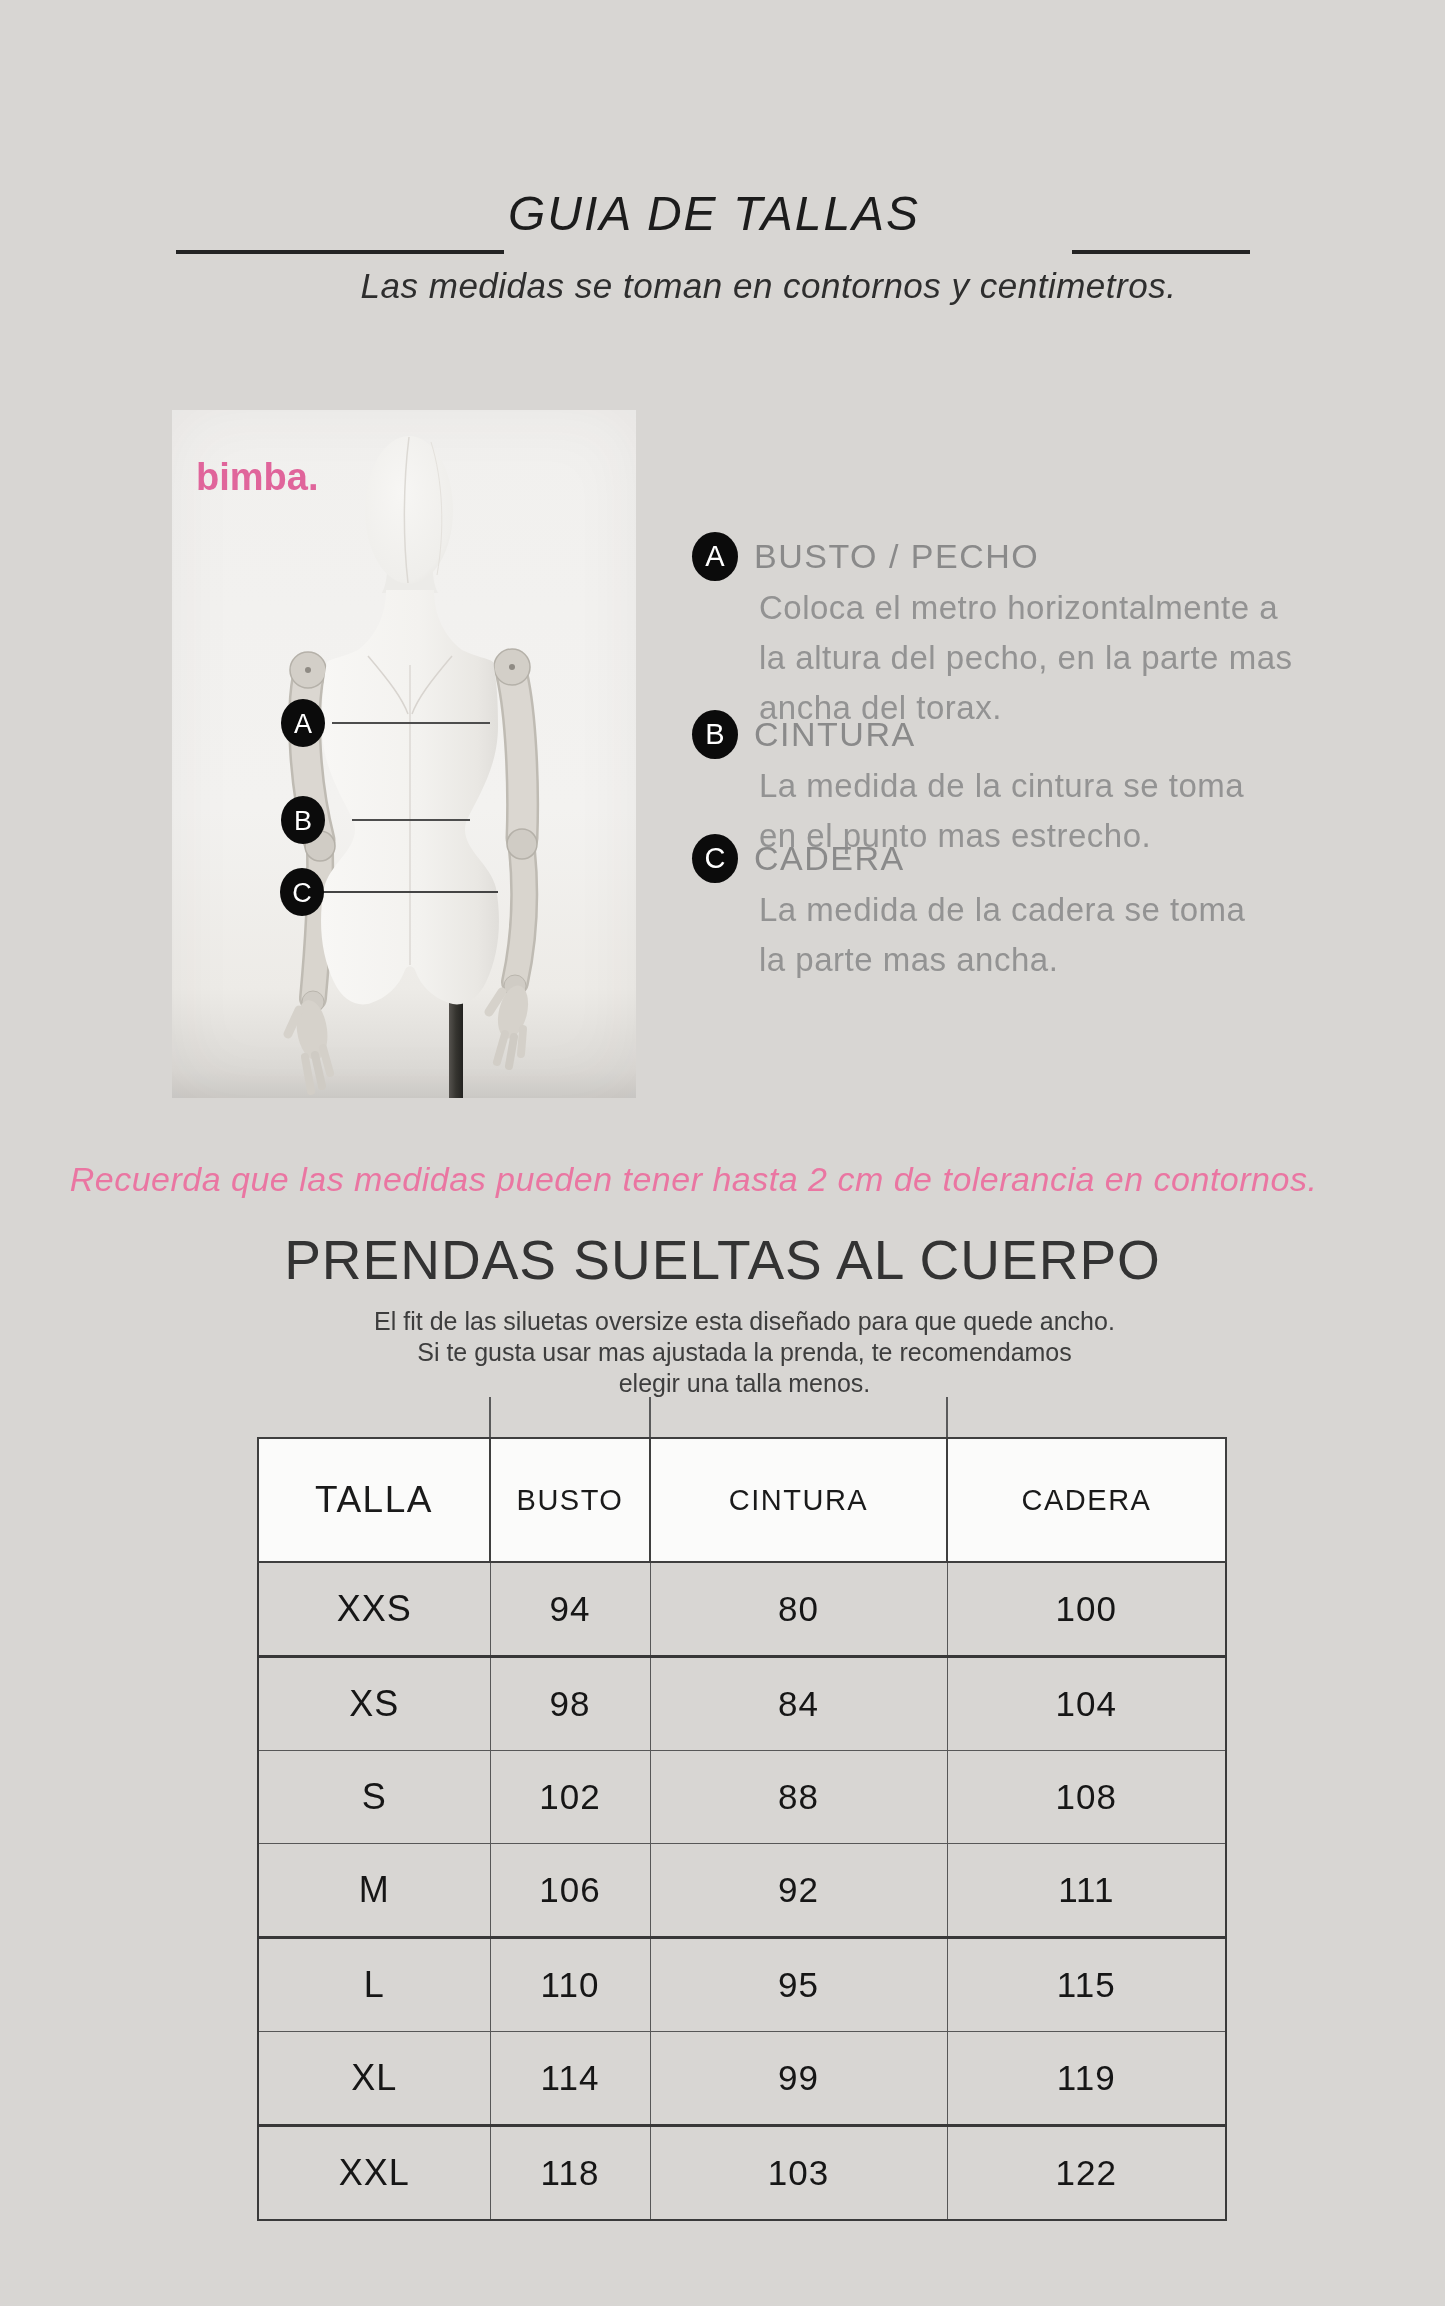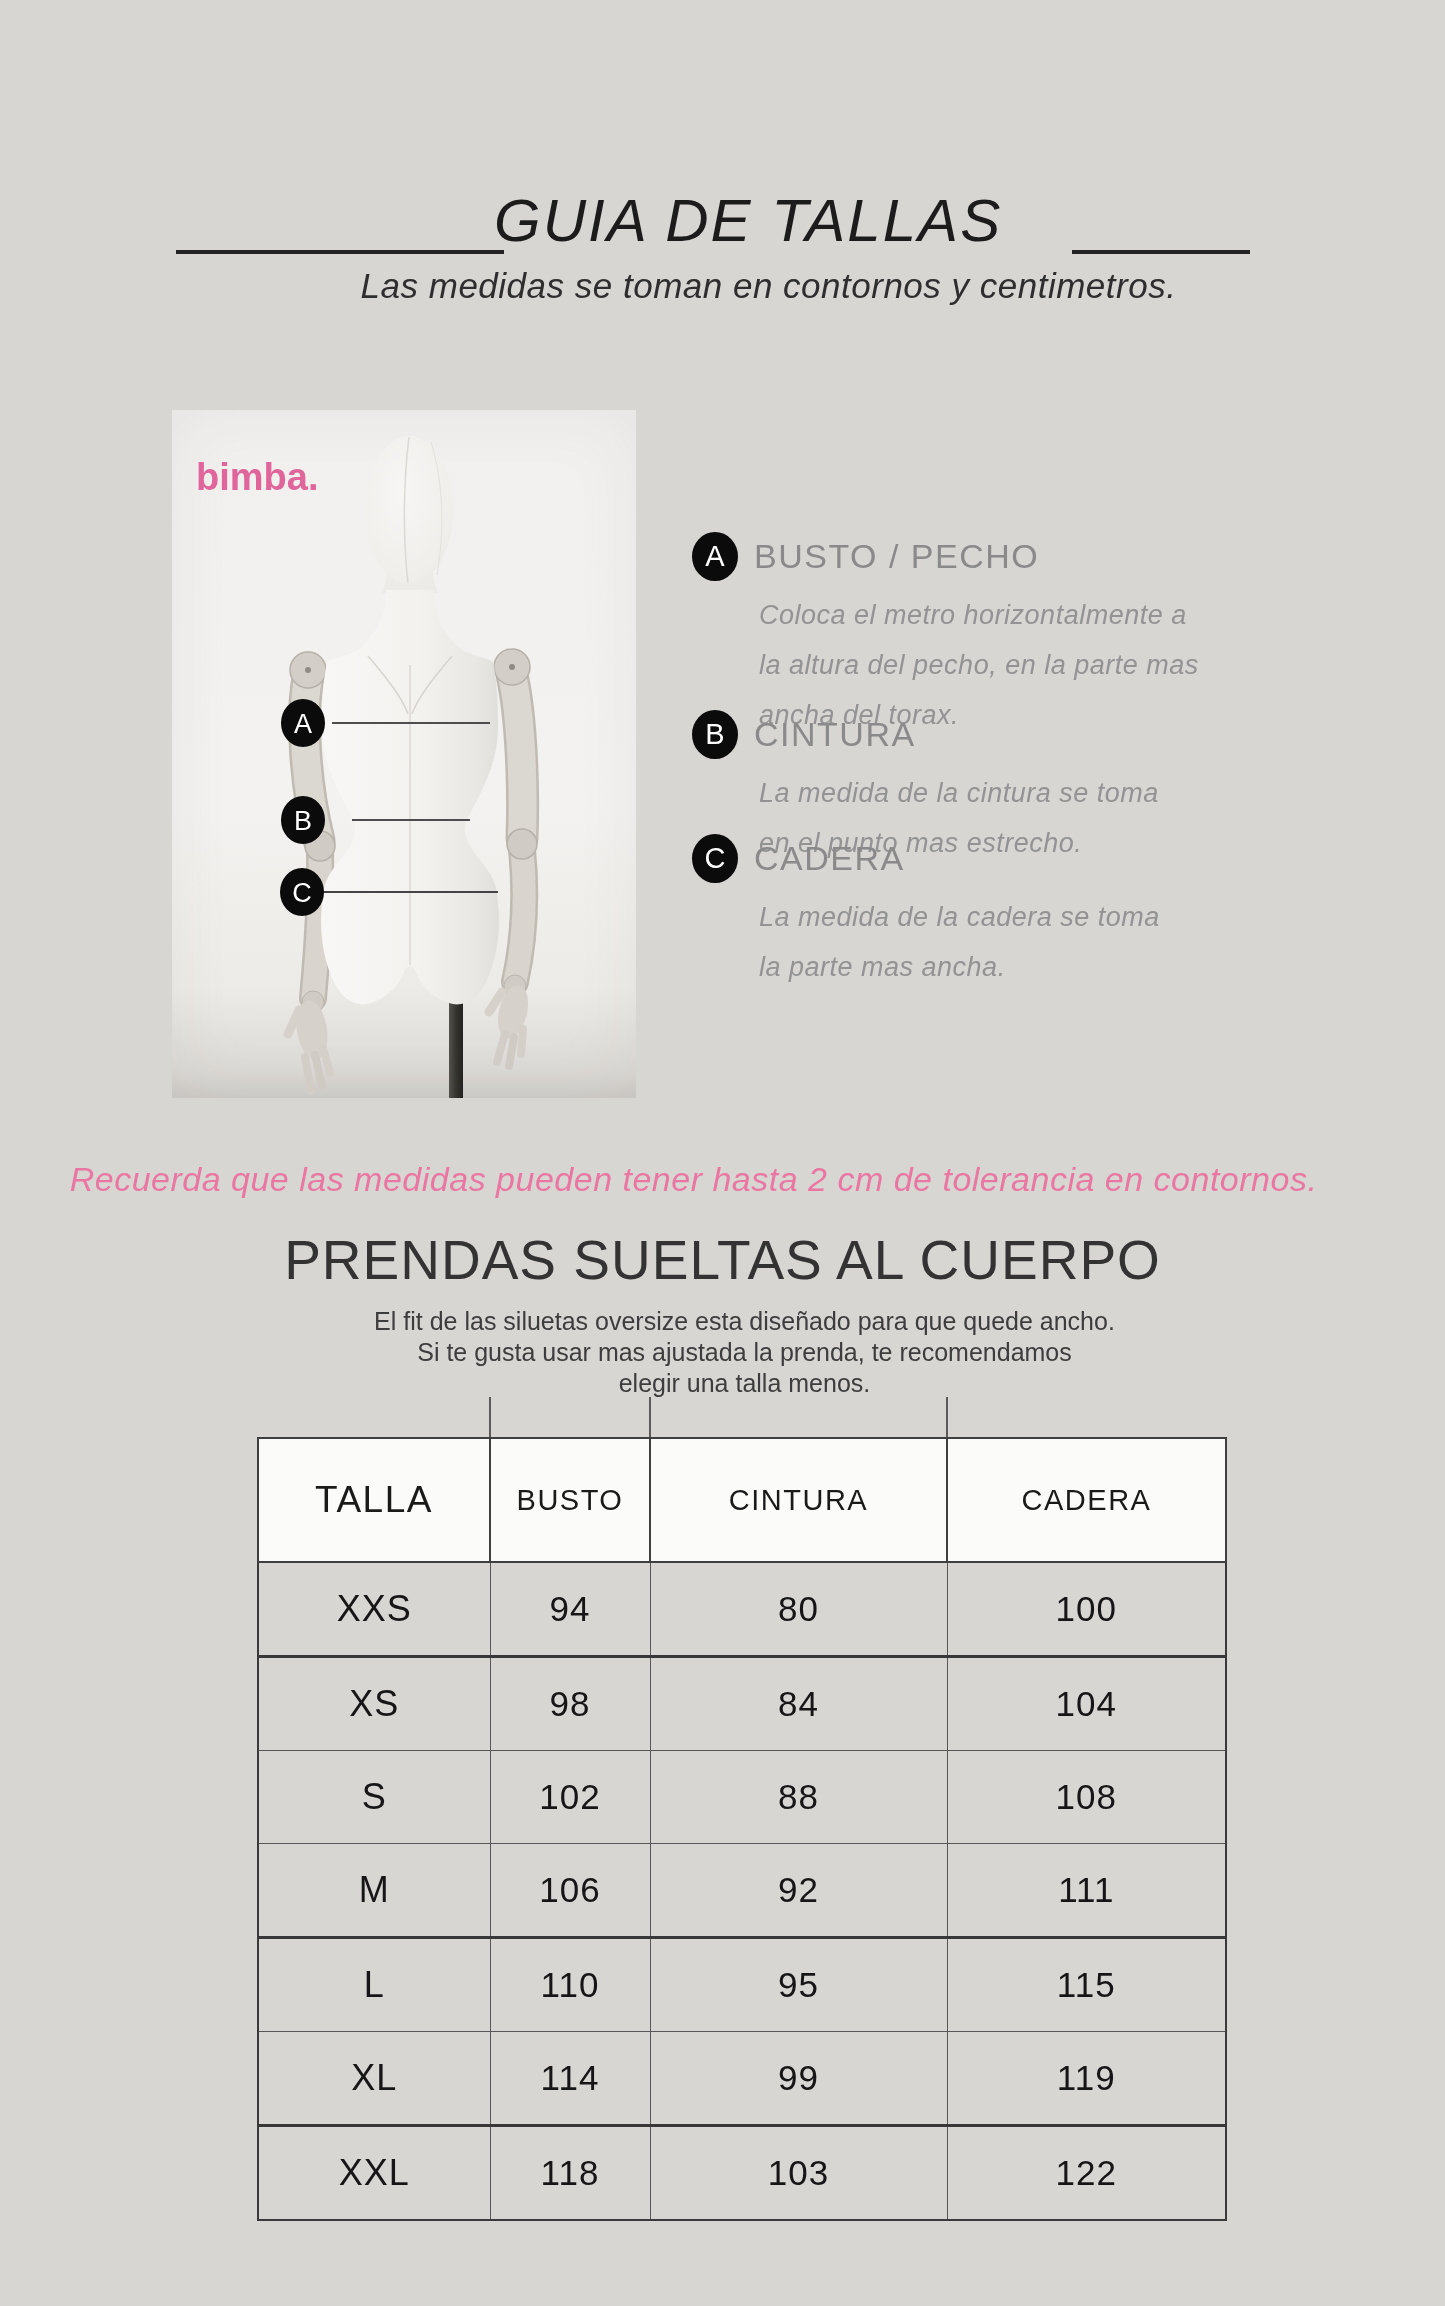--- a/index.html
+++ b/index.html
@@ -7,22 +7,22 @@
     position:relative;
     width:1445px; height:2306px;
     background:#d8d6d3;
     font-family:"Liberation Sans", sans-serif;
     color:#1f1f1f;
     overflow:hidden;
   }
 
   
   .page-title {
-    position:absolute; left:494px; top:186px;
-    font-size:60px; font-style:italic; font-weight:300;
+    position:absolute; left:508px; top:186px;
+    font-size:48px; font-style:italic; font-weight:300;
     letter-spacing:2px; color:#1c1c1c; white-space:nowrap;
   }
   .underline { position:absolute; height:4px; background:#242424; }
   .underline.left  { left:176px;  top:250px; width:328px; }
   .underline.right { left:1072px; top:250px; width:178px; }
   .page-subtitle {
     position:absolute; top:266px; left:0; width:1445px;
     text-align:center; font-size:35px; font-style:italic;
     color:#2e2e2e; letter-spacing:0.5px;padding-left:46px;
   }
@@ -45,22 +45,22 @@
   #sec-a { top:532px; } #sec-b { top:710px; } #sec-c { top:834px; }
   .section-head { display:flex; align-items:center; gap:16px; }
   .badge {
     width:46px; height:49px; border-radius:50%;
     background:#0b0b0b; color:#ffffff; flex:0 0 auto;
     display:flex; align-items:center; justify-content:center;
     font-size:29px; font-weight:300;
   }
   .section-title { font-size:34px; color:#8a8a8a; letter-spacing:1.5px; }
   .section-body {
-    margin:9px 0 0 67px;
-    font-size:27px; line-height:50px; color:#939393; letter-spacing:0.5px;font-style:italic;
+    margin:2px 0 0 67px;
+    font-size:33px; line-height:50px; color:#939393; letter-spacing:0.5px;
   }
 
   
   .notice {
     position:absolute; top:1160px; left:0; width:1387px;
     text-align:center; font-style:italic;
     font-size:34px; color:#ea76a2; letter-spacing:0.5px;
   }
 
   

